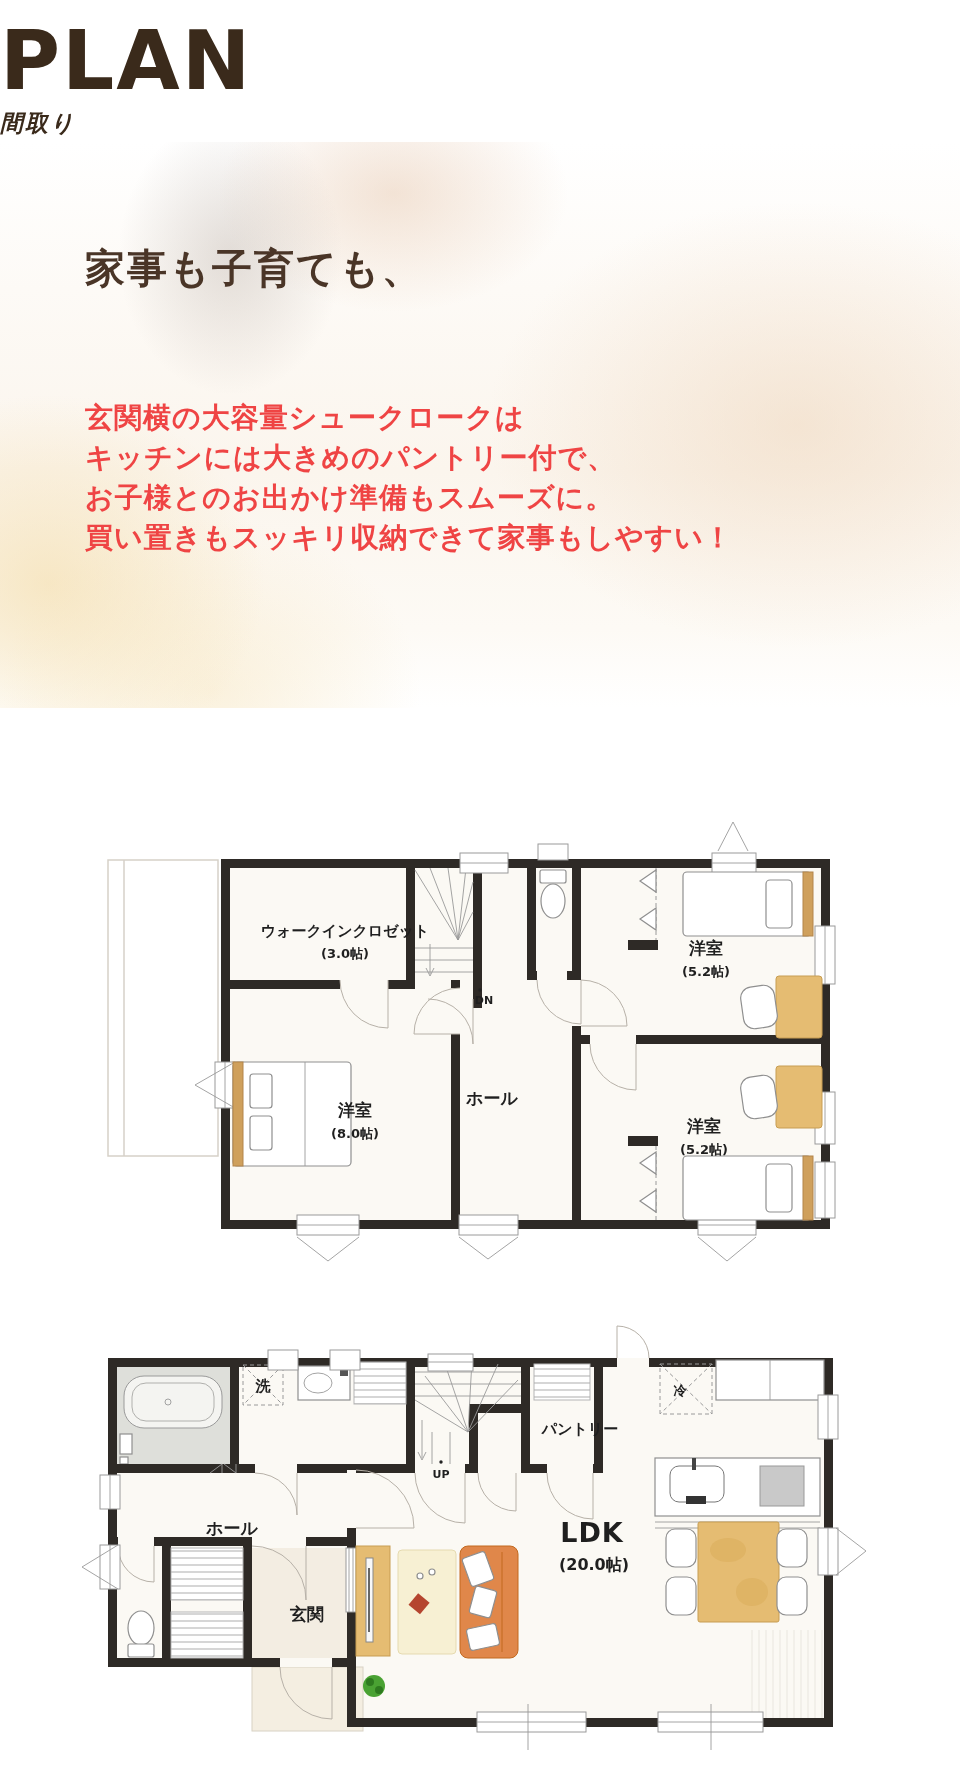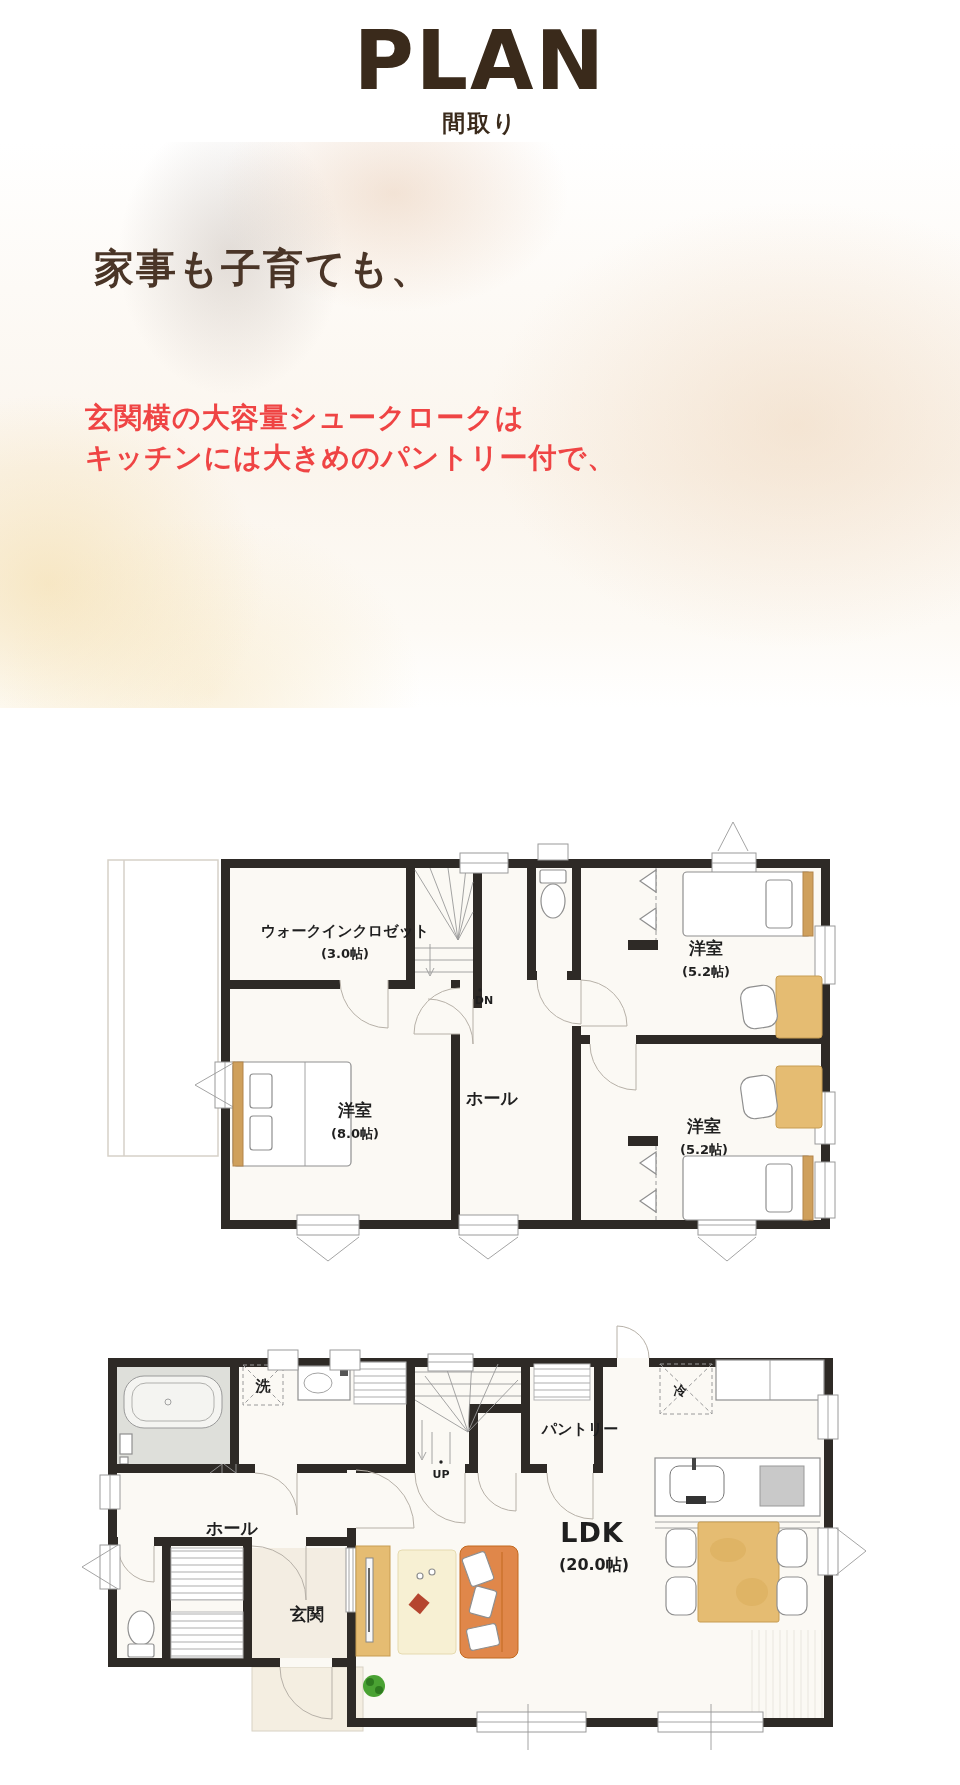--- a/index.html
+++ b/index.html
@@ -1,31 +1,31 @@
 <!DOCTYPE html>
 <html><head>
 <meta charset="utf-8">
 <style>
   html,body{margin:0;padding:0;background:#fff;}
   .page{position:relative;width:960px;height:1785px;overflow:hidden;background:#fff;
         font-family:"DejaVu Sans","Liberation Sans",sans-serif;}
   
-  .hdr{position:absolute;top:18px;left:0;width:960px;text-align:center;}
+  .hdr{position:absolute;top:18px;left:0;width:960px;text-align:left;}
   .hdr h1{margin:0;font-size:82px;line-height:1.05;font-weight:bold;letter-spacing:2px;color:#3a2a1b;}
-  .hdr .sub{margin-top:4px;font-size:23px;font-weight:bold;color:#3a2a1b;letter-spacing:2px;}
+  .hdr .sub{margin-top:4px;font-size:23px;font-weight:bold;color:#3a2a1b;letter-spacing:2px;font-style:italic;}
   
   .hero-bg{position:absolute;top:142px;left:0;width:960px;height:566px;
     background:
       radial-gradient(160px 200px at 24% 20%, rgba(162,148,138,.30), transparent 70%),
       radial-gradient(250px 170px at 41% 9%,  rgba(226,190,160,.42), transparent 70%),
       radial-gradient(430px 310px at 83% 50%, rgba(238,214,188,.55), transparent 72%),
       radial-gradient(310px 270px at 5% 78%,  rgba(243,219,165,.60), transparent 70%),
       radial-gradient(280px 230px at 22% 97%, rgba(246,228,188,.50), transparent 75%),
       linear-gradient(180deg,#ffffff 0%,#fdfaf6 26%,#fbf5ed 58%,#fdfaf5 86%,#ffffff 100%);}
-  .heading{position:absolute;top:240px;left:94px;font-size:40px;font-weight:bold;
+  .heading{position:absolute;top:240px;left:85px;font-size:40px;font-weight:bold;
            color:#4a3527;line-height:56px;letter-spacing:2px;}
   .lead{position:absolute;top:398px;left:85px;font-size:28px;font-weight:bold;
         color:#ef4444;line-height:40px;letter-spacing:1px;}
   
   .plan2f{position:absolute;left:100px;top:848px;}
   .plan1f{position:absolute;left:60px;top:1300px;}
   svg{overflow:visible;display:block;}
   .wall{fill:#2e2a26;}
   .floor{fill:#fbf9f4;}
   .gap{fill:#fbf9f4;}
@@ -53,20 +53,22 @@
 
   <div class="hero-bg"></div>
 
   <div class="heading">
     <div>家事も子育ても、</div>
   </div>
 
   <div class="lead">
     <div>玄関横の大容量シュークロークは</div>
     <div>キッチンには大きめのパントリー付で、</div>
+    <div>お子様とのお出かけ準備もスムーズに。</div>
+    <div>買い置きもスッキリ収納できて家事もしやすい！</div>
   </div>
 
   <div class="plan2f">
   <svg width="740" height="390" viewBox="0 0 740 390">
     <defs>
       <pattern id="shelf" width="8" height="7" patternUnits="userSpaceOnUse">
         <path d="M0 6 H8" stroke="#adadad" stroke-width="1"></path>
       </pattern>
       <pattern id="vhatch" width="7" height="8" patternUnits="userSpaceOnUse">
         <path d="M6 0 V8" stroke="#e9e6df" stroke-width="1"></path>

